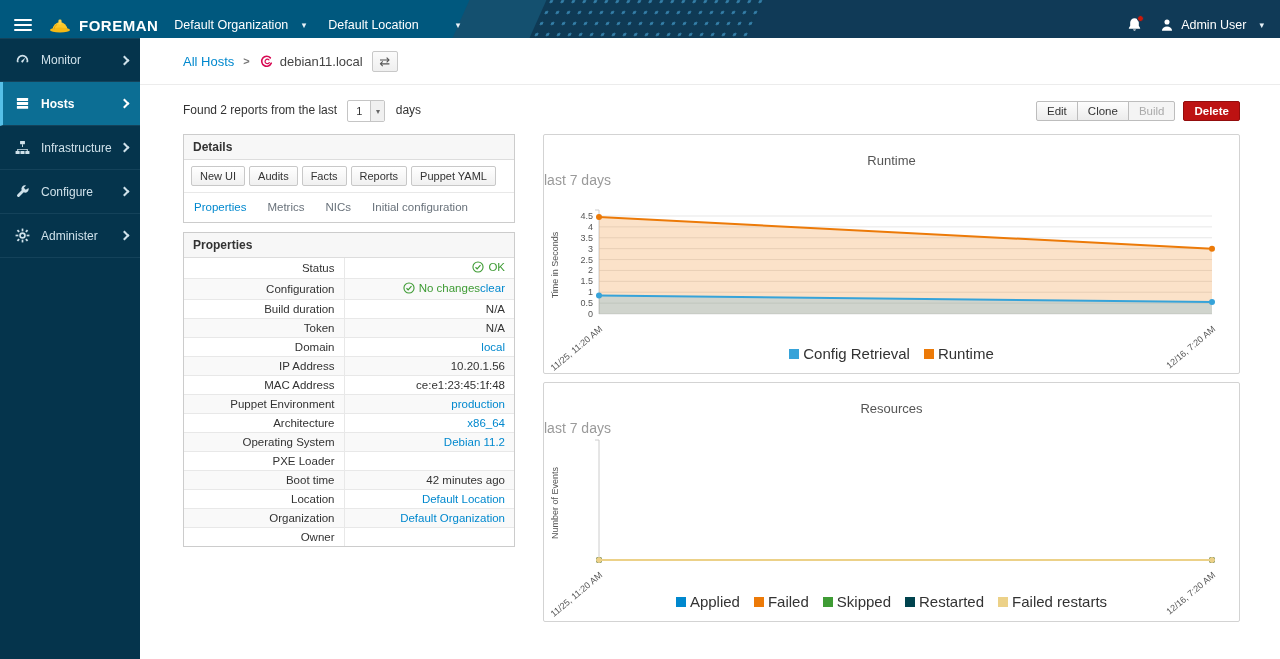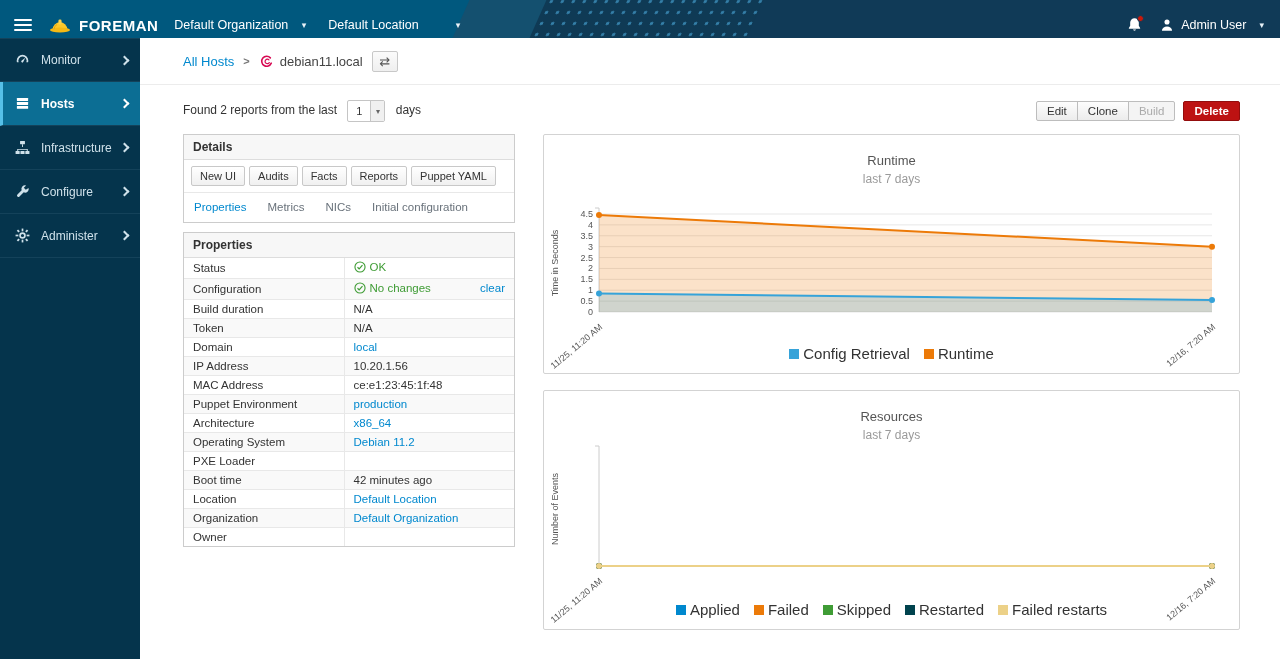--- a/index.html
+++ b/index.html
@@ -79,37 +79,37 @@
               color:#333;padding:5px 9px;}
   .detail-btns{display:flex;gap:4px;padding:6px 7px;border-bottom:1px solid #e8e8e8;}
   .mini-btn{font-size:11px;padding:3px 8px;border:1px solid #c8c8c8;border-radius:2px;color:#333;
             background:linear-gradient(#fff,#f0f0f0);cursor:pointer;font-family:inherit;}
   .detail-tabs{display:flex;gap:21px;padding:8px 10px 9px;font-size:11.5px;}
   .tab{color:#69727b;cursor:pointer;}
   .tab.active{color:#0088ce;}
 
   .props{margin-top:9px;}
   table.prop-table{width:100%;border-collapse:collapse;font-size:11.5px;}
-  .prop-table td{padding:3px 9px;border-top:1px solid #e8e8e8;height:13px;vertical-align:middle;color:#333;}
+  .prop-table td{padding:3px 9px;border-top:1px solid #e8e8e8;height:13px;vertical-align:middle;color:#333;text-align:right;}
   .prop-table tr:first-child td{border-top:none;}
   .prop-table td.lbl{width:160px;}
   .prop-table td.val{border-left:1px solid #e8e8e8;}
   .prop-table tr:nth-child(even){background:#f9f9f9;}
   .green{color:#3f9c35;}
   .blue-link{color:#0088ce;cursor:pointer;}
   .clear-link{float:right;color:#0088ce;cursor:pointer;}
   .okwrap{display:inline-flex;align-items:center;gap:4px;}
   .okwrap svg{width:12px;height:12px;}
 
   
   .panel{border:1px solid #d3d3d3;border-radius:2px;background:#fff;position:relative;}
   .panel.p0{height:240px;}
-  .panel.p1{height:240px;margin-top:16px;}
+  .panel.p1{height:240px;margin-top:8px;}
   .chart-title{text-align:center;padding-top:18px;font-size:13px;color:#555;}
-  .chart-sub{text-align:center;margin-top:4px;font-size:12px;color:#9a9a9a;}
+  .chart-sub{margin-top:4px;font-size:14px;color:#9a9a9a;}
   svg.chart{display:block;margin:2px auto 0;overflow:visible;}
   svg text{font-family:"Liberation Sans",sans-serif;}
   .legend{position:absolute;bottom:11px;left:0;right:0;display:flex;justify-content:center;
           gap:14px;font-size:15px;color:#333;}
   .legend-item{display:flex;align-items:center;gap:4px;cursor:pointer;}
   .legend-sq{width:10px;height:10px;display:inline-block;}
 </style>
 </head>
 <body>
 

